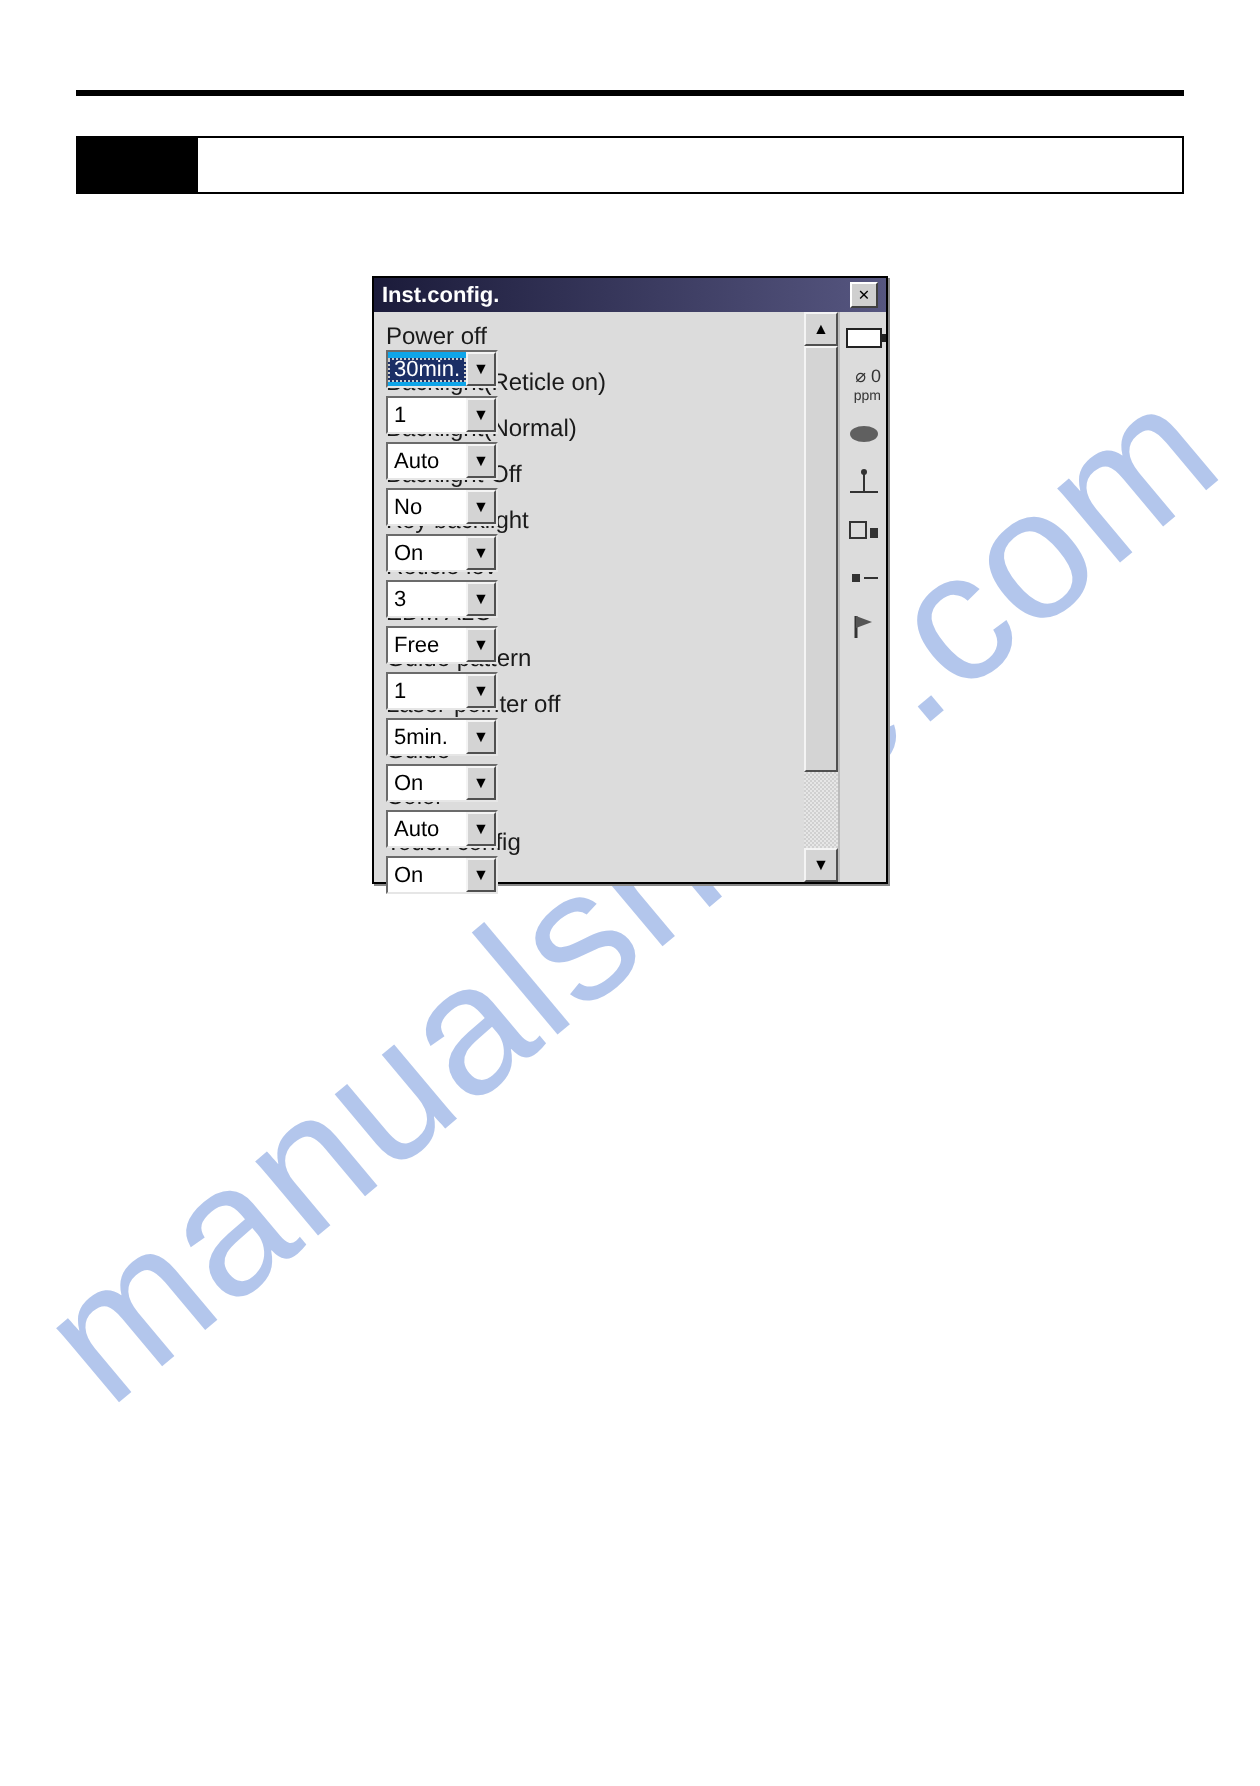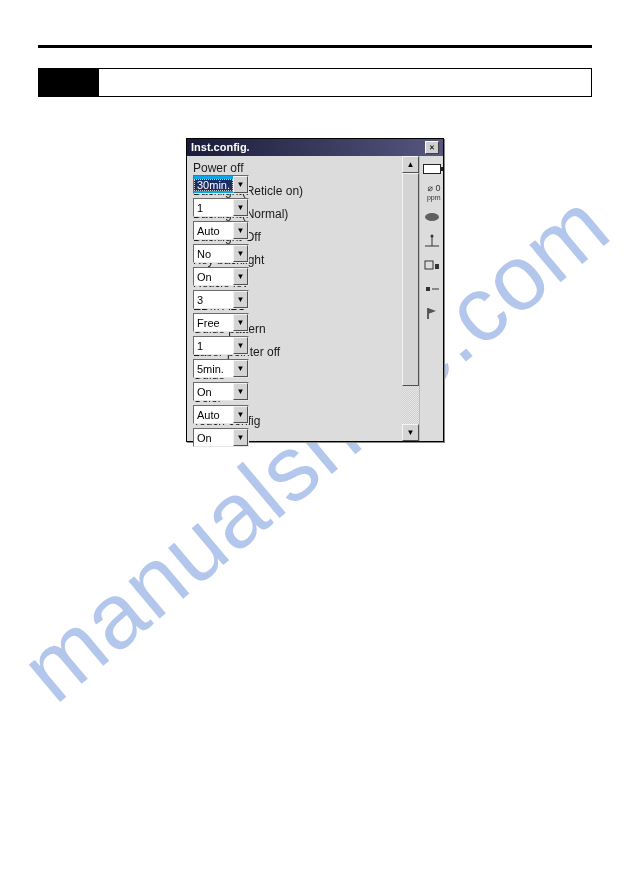--- a/index.html
+++ b/index.html
@@ -49,20 +49,21 @@
     position: absolute;
     left: 186px;
     top: 138px;
     width: 258px;
     border: 1px solid #000;
     background: #d8d8d8;
     box-shadow: 1px 1px 0 #888;
   }
   .titlebar {
     display: flex;
+    align-items: center;
     background: linear-gradient(to right, #1b1b3a, #565680);
     color: #fff;
     font-size: 11px;
     font-weight: bold;
     padding: 2px 4px;
     height: 17px;
   }
   .titlebar-text { flex: 1; }
   .close-btn {
     width: 14px;

